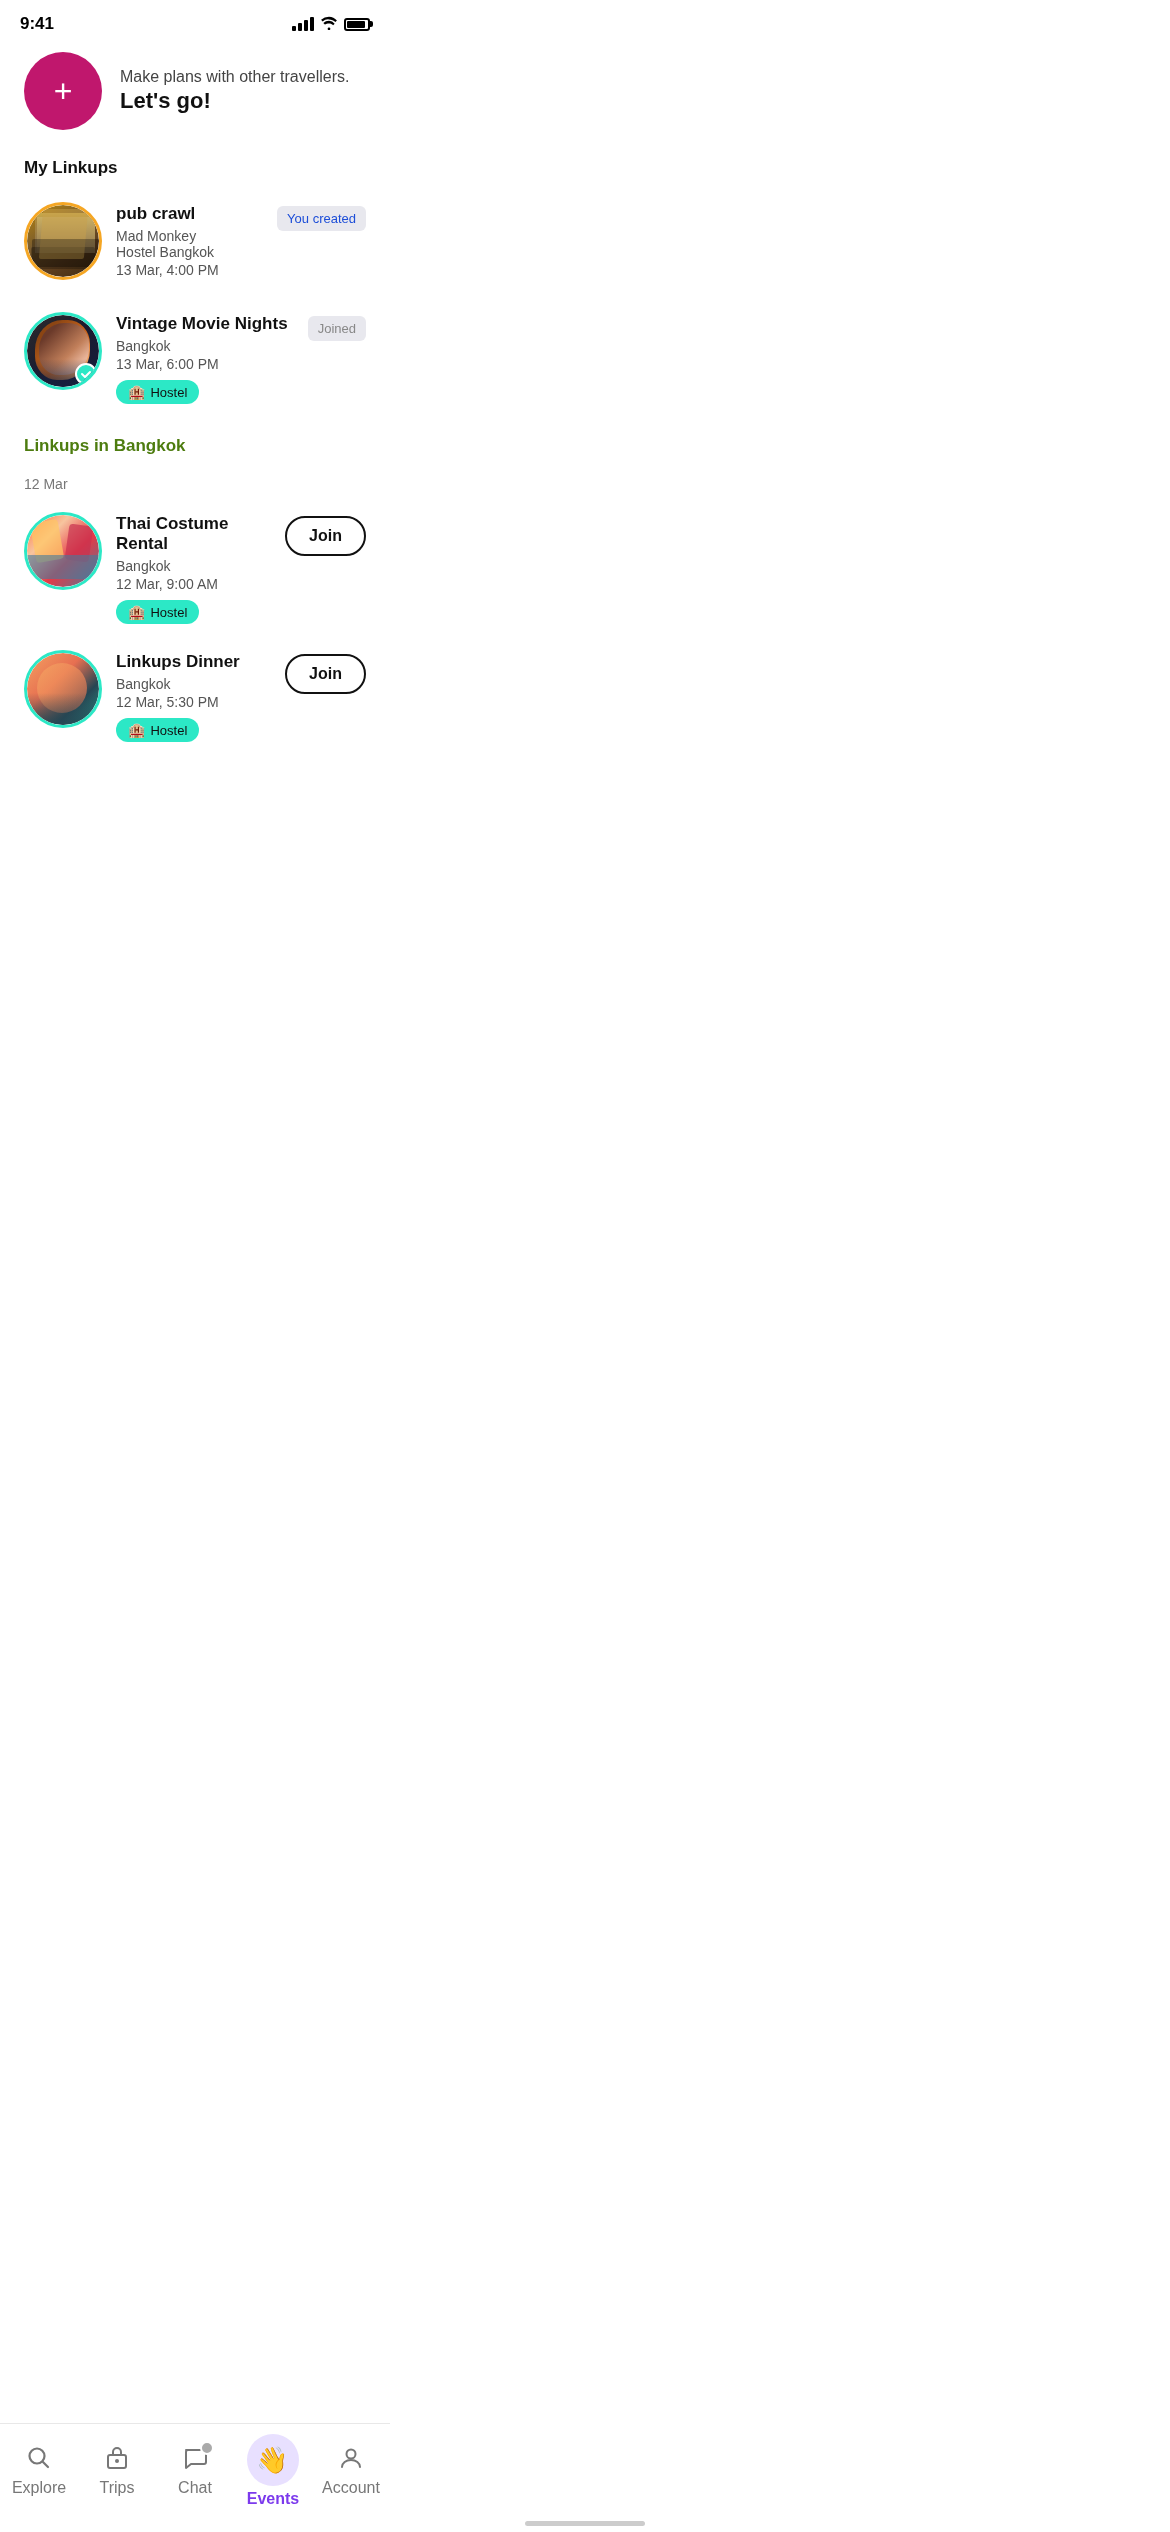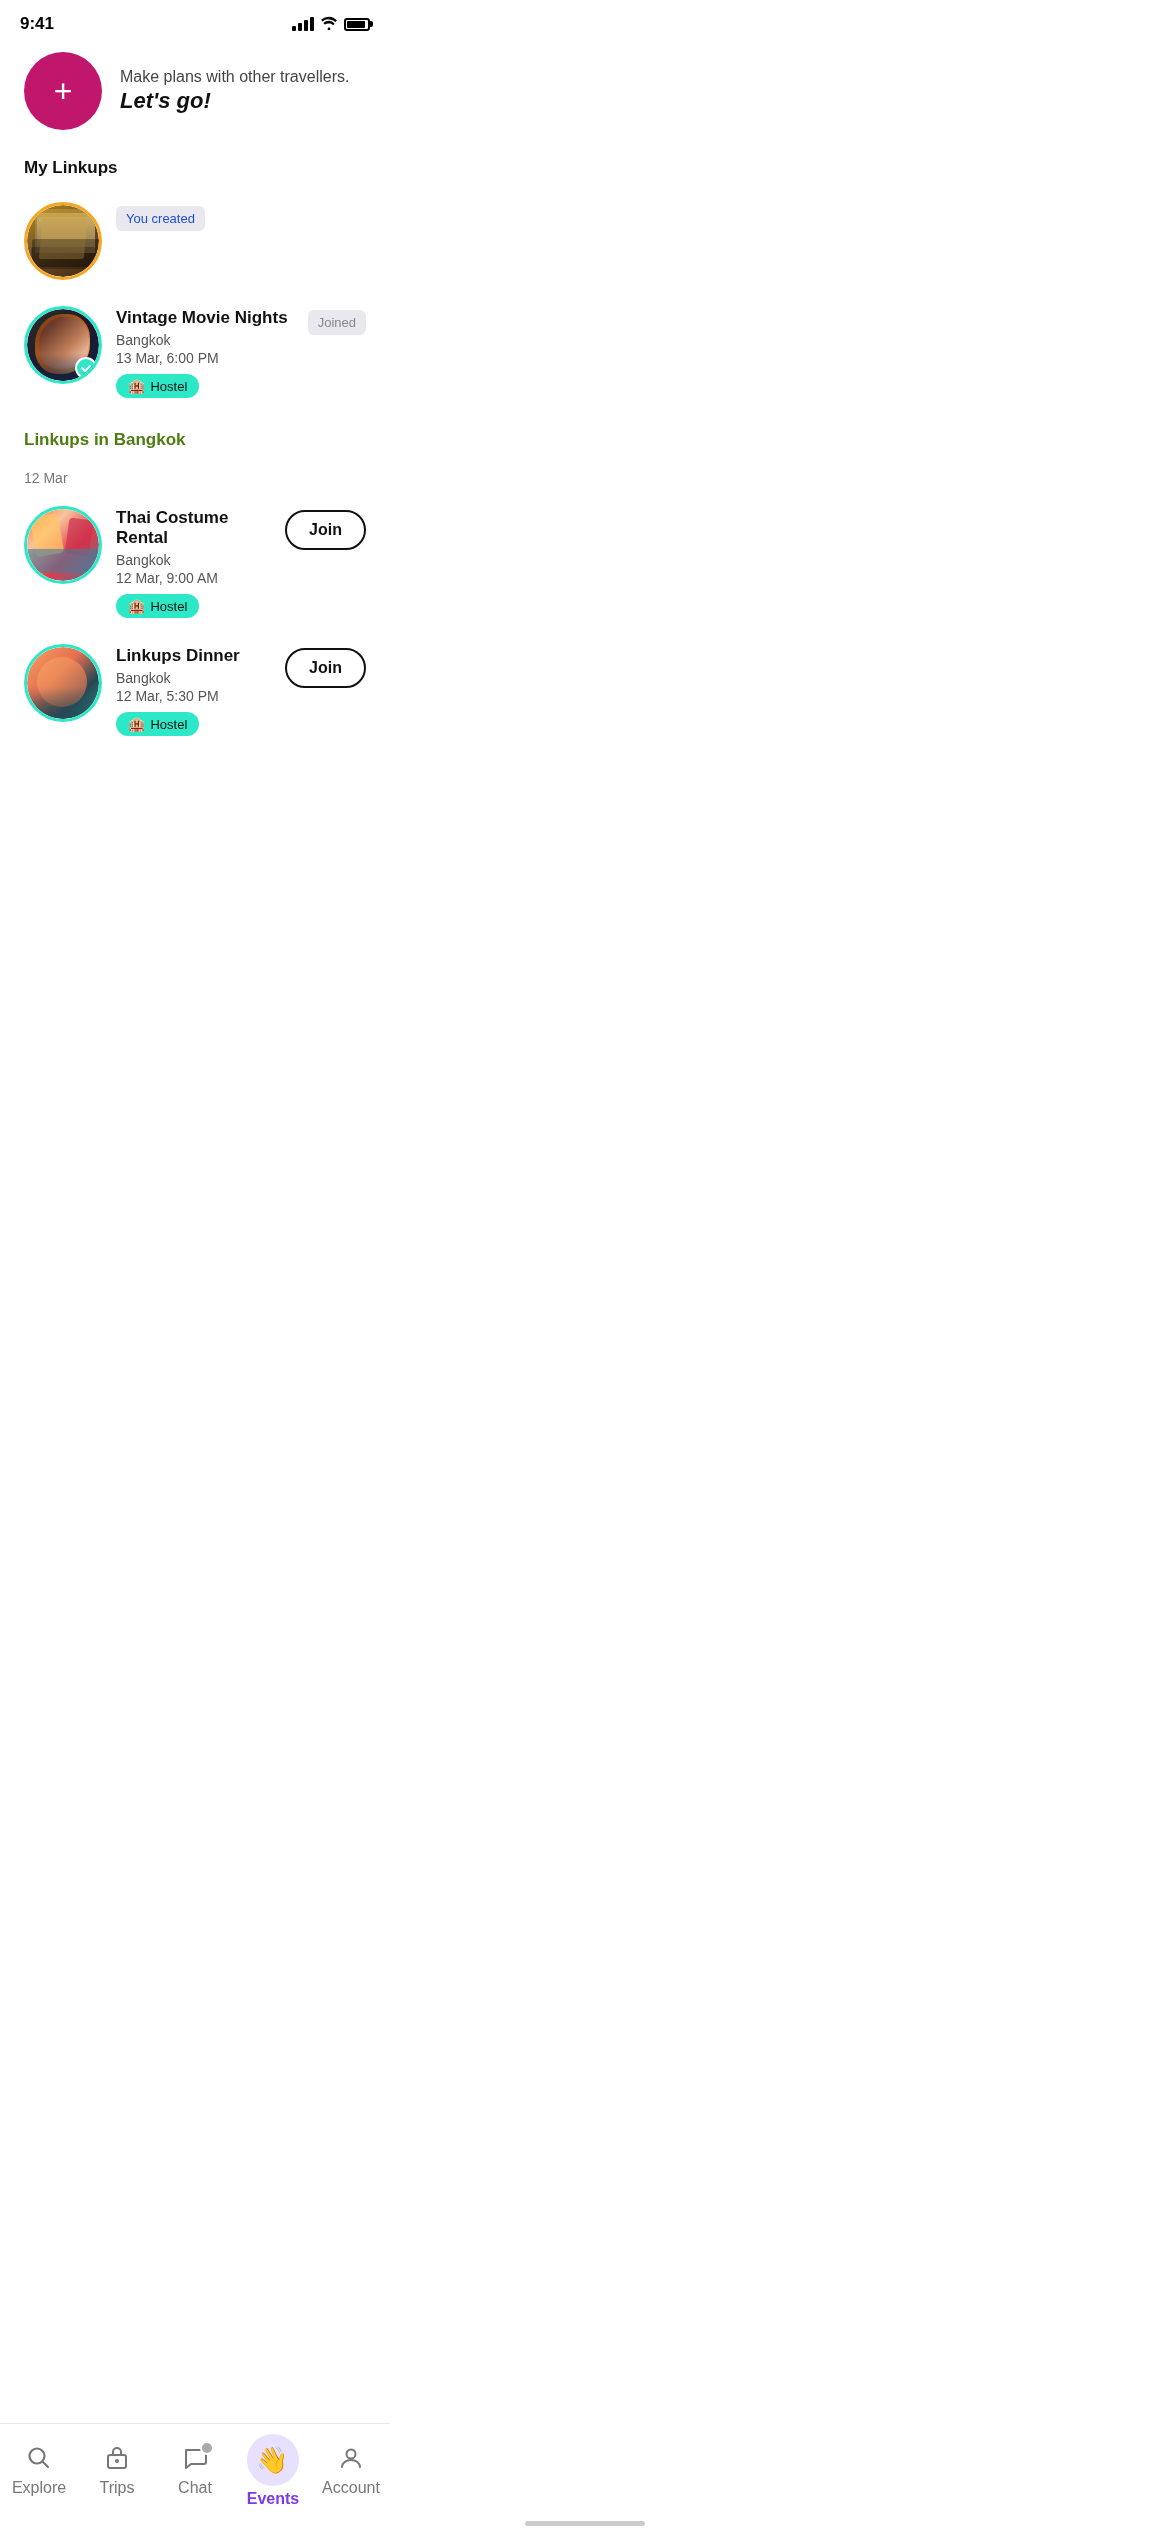--- a/index.html
+++ b/index.html
@@ -83,21 +83,21 @@
       border: none;
     }
     .create-plus {
       color: white;
       font-size: 32px;
       font-weight: 300;
       line-height: 1;
     }
     .create-text-wrap {}
     .create-subtitle { font-size: 16px; color: #444; margin-bottom: 2px; }
-    .create-title { font-size: 22px; font-weight: 700; color: #111; font-style: italic; }
+    .create-title { font-size: 22px; font-weight: 700; color: #111; }
 
     .section-label {
       font-size: 17px;
       font-weight: 700;
       color: #111;
       padding: 4px 24px 14px;
     }
 
     .linkup-item {
       display: flex;
@@ -321,20 +321,25 @@
 
   <div class="section-label">My Linkups</div>
 
   <div class="linkup-item">
     <div class="linkup-avatar avatar-ring-yellow">
       <div class="avatar-pub-crawl" style="width:100%;height:100%;border-radius:50%;background:linear-gradient(150deg,#b8860b 0%,#7a5c2e 40%,#5c3d1e 70%,#3d2b10 100%);position:relative;overflow:hidden;">
         <div style="position:absolute;top:12px;left:8px;width:60px;height:36px;background:rgba(255,255,255,0.15);border-radius:3px 3px 0 0;"></div>
         <div style="position:absolute;bottom:8px;left:4px;right:4px;height:22px;background:rgba(0,0,0,0.25);border-radius:2px;"></div>
         <div style="position:absolute;top:4px;left:14px;width:45px;height:50px;background:rgba(200,160,75,0.5);border-radius:2px;transform:skewX(-5deg);"></div>
       </div>
+    </div>
+    <div class="linkup-info">
+      <div class="linkup-name">pub crawl</div>
+      <div class="linkup-location">Mad Monkey<br>Hostel Bangkok</div>
+      <div class="linkup-date">13 Mar, 4:00 PM</div>
     </div>
     <div class="linkup-action">
       <span class="badge-you-created">You created</span>
     </div>
   </div>
 
   <div class="linkup-item">
     <div class="linkup-avatar avatar-ring-teal" style="position:relative;">
       <div class="avatar-movie" style="width:100%;height:100%;border-radius:50%;background:linear-gradient(135deg,#2d2d2d 0%,#1a1a2e 50%,#16213e 100%);position:relative;overflow:hidden;">
         <div style="position:absolute;top:8px;left:12px;width:50px;height:52px;background:linear-gradient(135deg,#6b3a2a 20%,#c17f5a 60%,#e8b49a 80%);border-radius:50% 40% 50% 40%;"></div>

